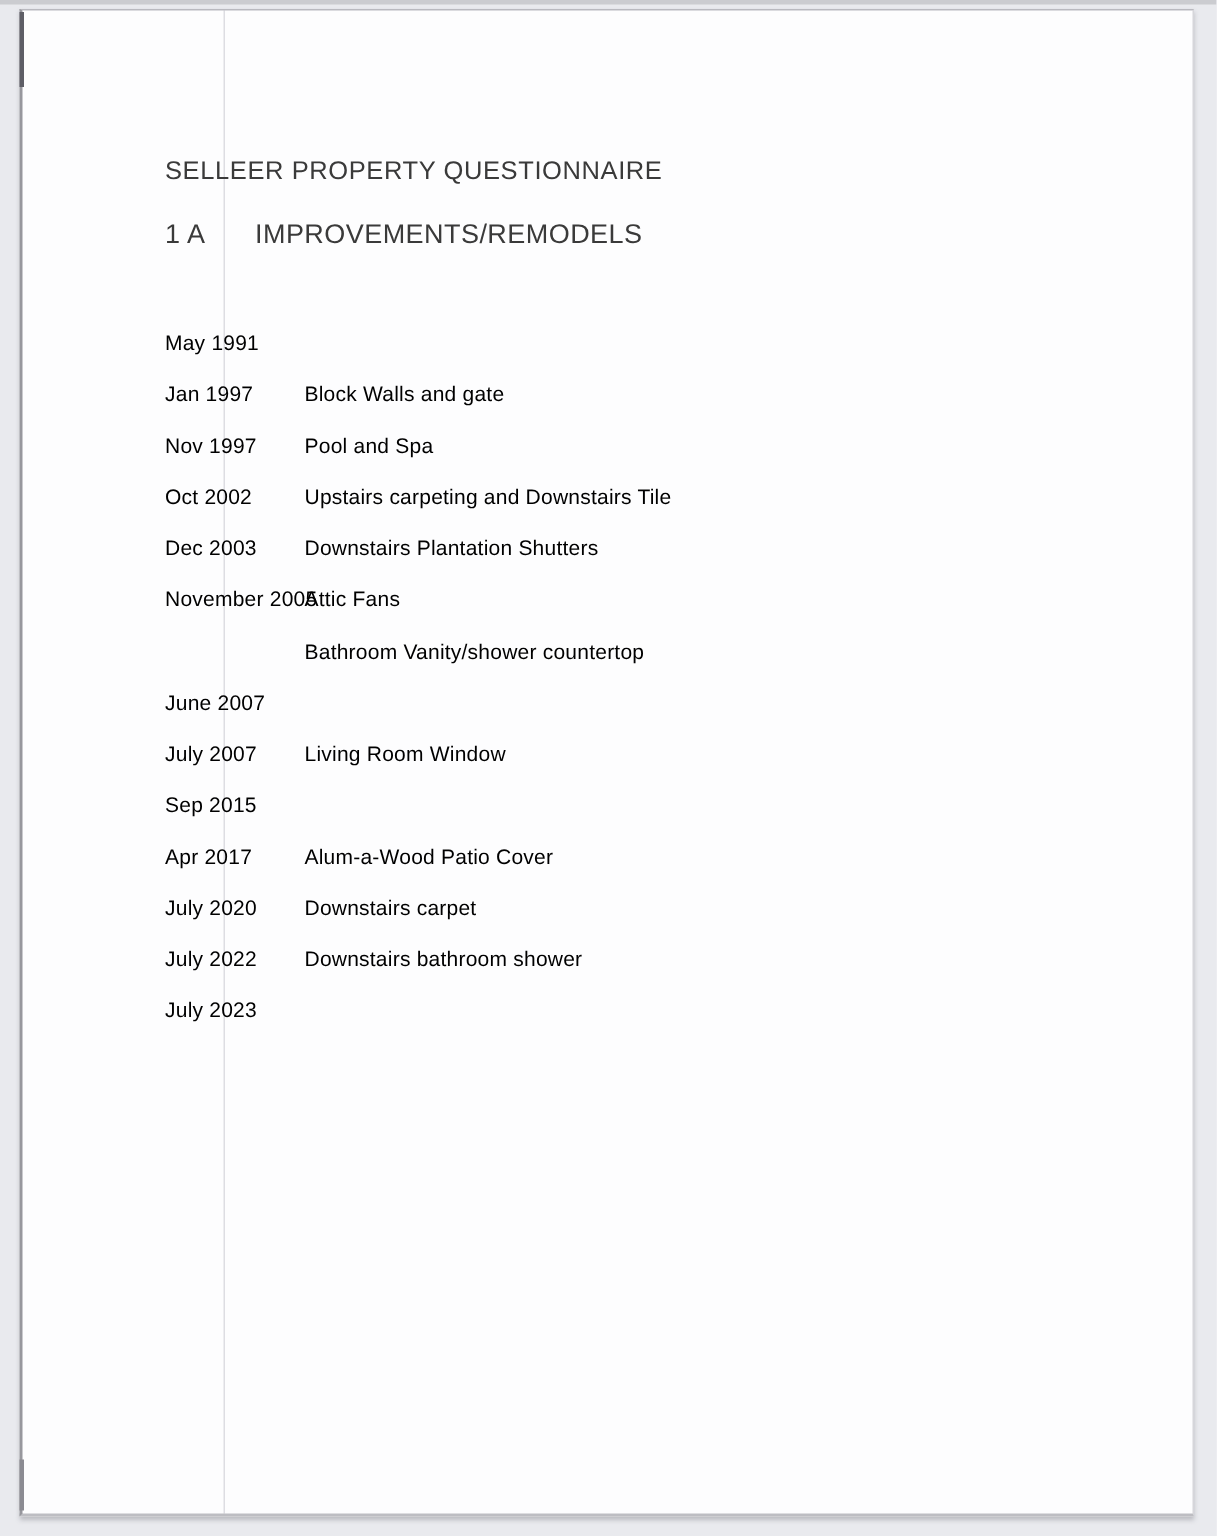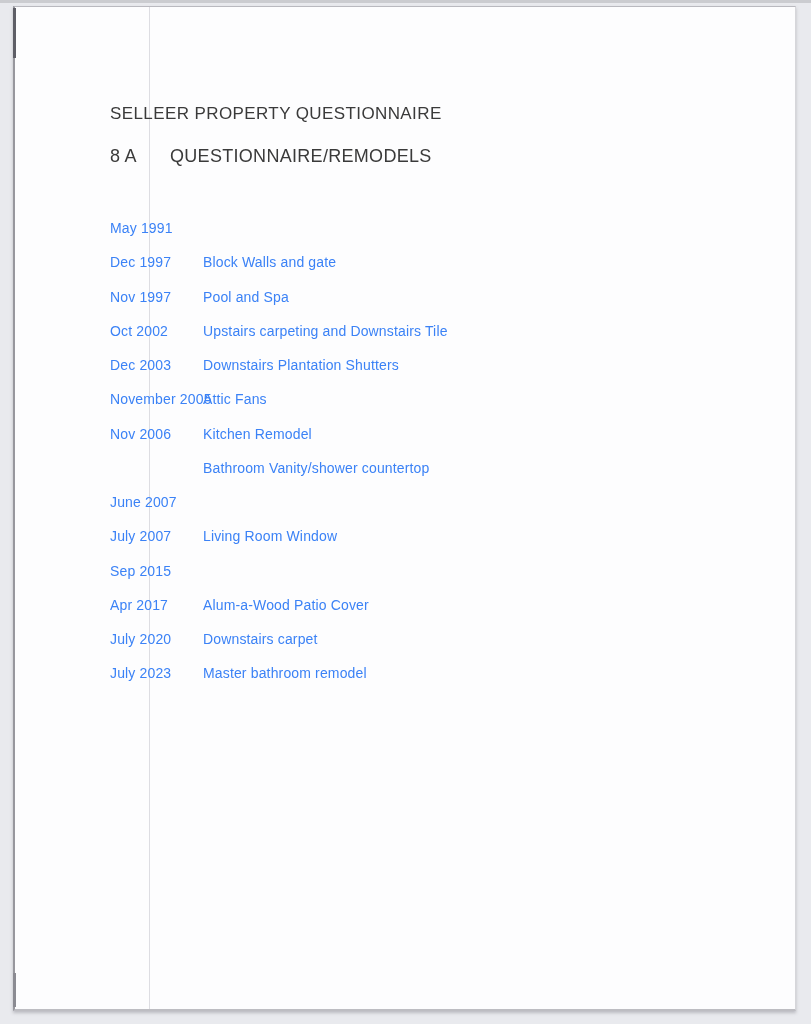--- a/index.html
+++ b/index.html
@@ -76,21 +76,21 @@
   }
   .section-number {
     display: inline-block;
     width: 60px;
   }
   .entries {
     position: absolute;
     left: 95px;
     top: 204px;
     width: 620px;
-    color: #3b82f6;
+    color: #000000;
     font-size: 14px;
     letter-spacing: 0.15px;
   }
   .entry-row {
     display: flex;
     align-items: center;
     height: 34.25px;
   }
   .entry-date {
     width: 93px;
@@ -109,31 +109,31 @@
   <div class="scan-top-strip"></div>
 
   <div class="page">
     <div class="fold-line"></div>
     <div class="edge-mark top"></div>
     <div class="edge-mark bottom"></div>
 
     <div class="doc-title">SELLEER PROPERTY QUESTIONNAIRE</div>
 
     <div class="section-heading">
-      <span class="section-number">8 A</span><span>QUESTIONNAIRE/REMODELS</span>
+      <span class="section-number">1 A</span><span>IMPROVEMENTS/REMODELS</span>
     </div>
 
     <div class="entries">
 
         <div class="entry-row">
           <span class="entry-date">May 1991</span>
         </div>
 
         <div class="entry-row">
-          <span class="entry-date">Dec 1997</span>
+          <span class="entry-date">Jan 1997</span>
           <span class="entry-desc">Block Walls and gate</span>
         </div>
 
         <div class="entry-row">
           <span class="entry-date">Nov 1997</span>
           <span class="entry-desc">Pool and Spa</span>
         </div>
 
         <div class="entry-row">
           <span class="entry-date">Oct 2002</span>
@@ -143,24 +143,20 @@
         <div class="entry-row">
           <span class="entry-date">Dec 2003</span>
           <span class="entry-desc">Downstairs Plantation Shutters</span>
         </div>
 
         <div class="entry-row">
           <span class="entry-date">November 2005</span>
           <span class="entry-desc">Attic Fans</span>
         </div>
 
-        <div class="entry-row">
-          <span class="entry-date">Nov 2006</span>
-          <span class="entry-desc">Kitchen Remodel</span>
-        </div>
 
         <div class="entry-row">
           <span class="entry-date"></span>
           <span class="entry-desc">Bathroom Vanity/shower countertop</span>
         </div>
 
         <div class="entry-row">
           <span class="entry-date">June 2007</span>
         </div>
 
@@ -177,20 +173,23 @@
           <span class="entry-date">Apr 2017</span>
           <span class="entry-desc">Alum-a-Wood Patio Cover</span>
         </div>
 
         <div class="entry-row">
           <span class="entry-date">July 2020</span>
           <span class="entry-desc">Downstairs carpet</span>
         </div>
 
 
+        <div class="entry-row">
+          <span class="entry-date">July 2022</span>
+          <span class="entry-desc">Downstairs bathroom shower</span>
+        </div>
 
         <div class="entry-row">
           <span class="entry-date">July 2023</span>
-          <span class="entry-desc">Master bathroom remodel</span>
         </div>
       </div>
   </div>
 </div>
 
 </body></html>

